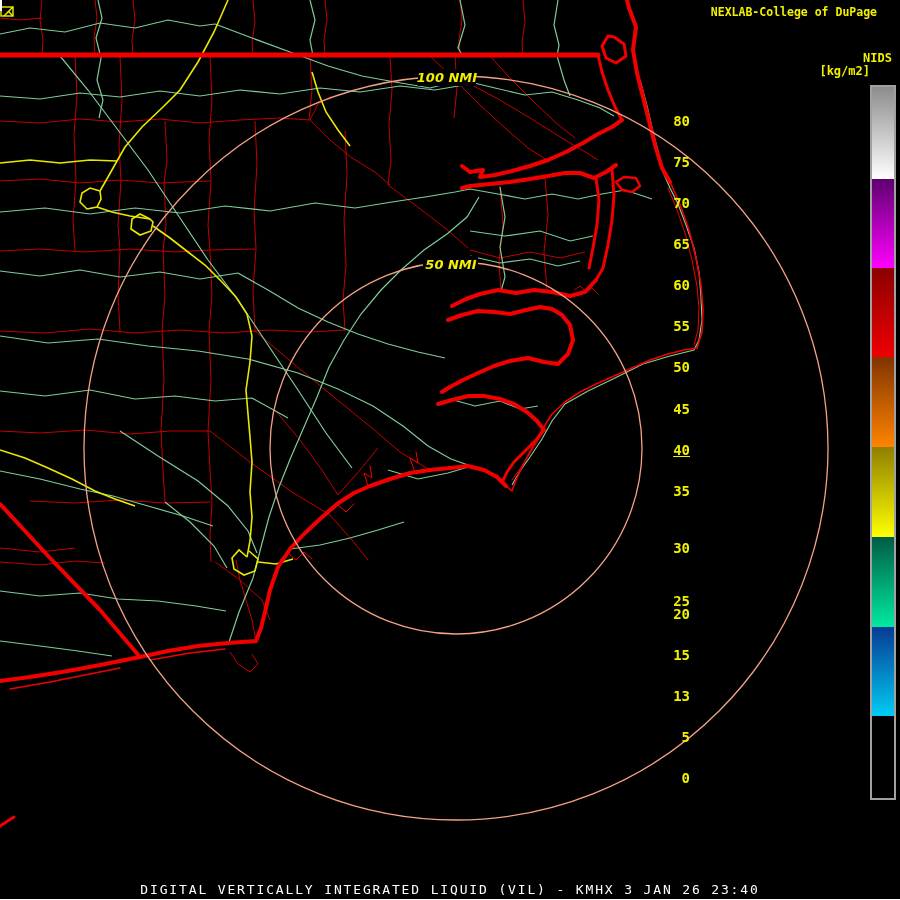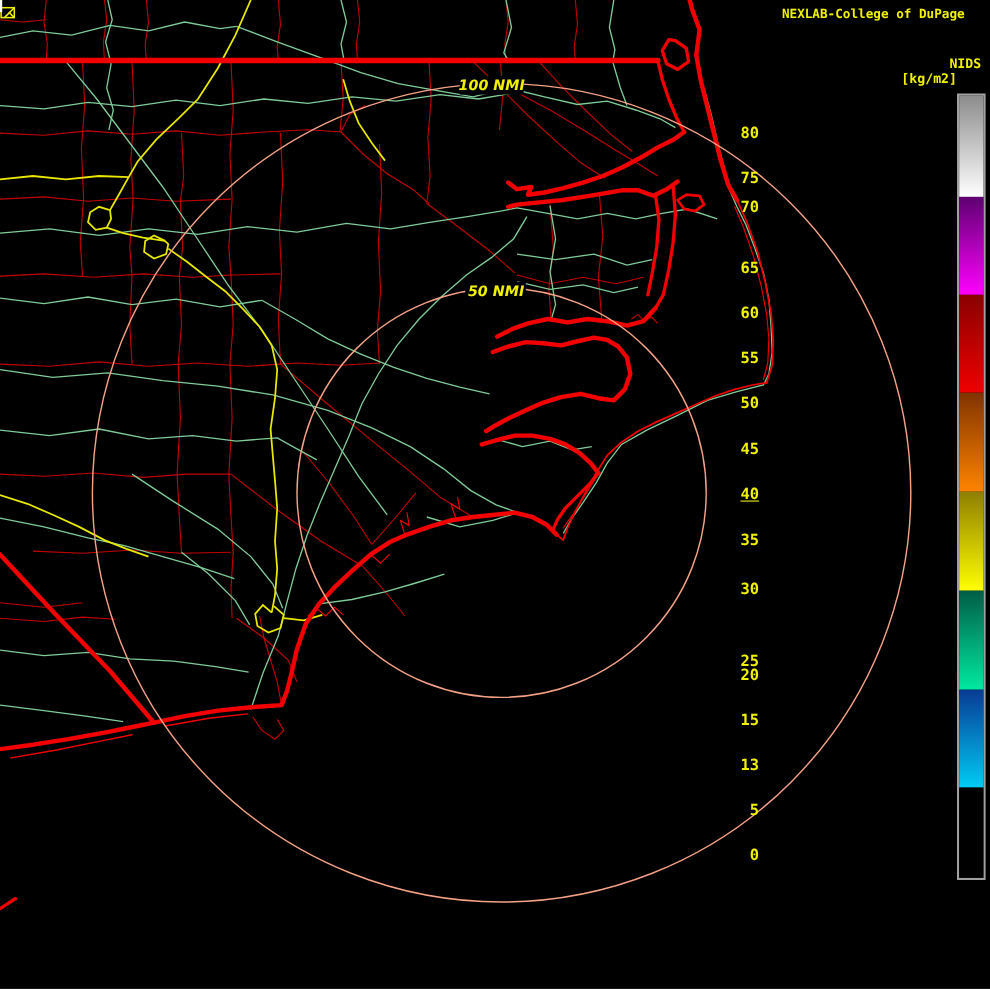--- a/index.html
+++ b/index.html
@@ -182,33 +182,34 @@
       <div class="seg" style="top: 181px; height: 89px; background: linear-gradient(rgb(138, 0, 0), rgb(240, 0, 0));"></div>
       <div class="seg" style="top: 270px; height: 90px; background: linear-gradient(rgb(128, 51, 0), rgb(255, 132, 0));"></div>
       <div class="seg" style="top: 360px; height: 90px; background: linear-gradient(rgb(143, 127, 0), rgb(255, 255, 0));"></div>
       <div class="seg" style="top: 450px; height: 90px; background: linear-gradient(rgb(0, 92, 70), rgb(0, 234, 160));"></div>
       <div class="seg" style="top: 540px; height: 89px; background: linear-gradient(rgb(8, 58, 148), rgb(0, 204, 244));"></div>
       <div class="seg" style="top: 629px; height: 82px; background: linear-gradient(rgb(0, 0, 0), rgb(0, 0, 0));"></div>
     </div>
   <div id="ticks">
       <div class="tick" style="top: 113px;">80</div>
       <div class="tick" style="top: 154px;">75</div>
-      <div class="tick" style="top: 181px; margin-left: 28px;">70</div>
+      <div class="tick" style="top: 195px; margin-left: 28px;">70</div>
       <div class="tick" style="top: 236px;">65</div>
       <div class="tick" style="top: 277px;">60</div>
       <div class="tick" style="top: 318px;">55</div>
       <div class="tick" style="top: 359px;">50</div>
       <div class="tick" style="top: 401px;">45</div>
       <div class="tick" style="top: 442px; text-decoration: underline;">40</div>
       <div class="tick" style="top: 483px;">35</div>
-      <div class="tick" style="top: 528px;">30</div>
+      <div class="tick" style="top: 540px;">30</div>
       <div class="tick" style="top: 593px;">25</div>
       <div class="tick" style="top: 606px; margin-left: 27px;">20</div>
       <div class="tick" style="top: 647px;">15</div>
       <div class="tick" style="top: 688px;">13</div>
       <div class="tick" style="top: 729px;">5</div>
       <div class="tick" style="top: 770px;">0</div>
     </div>
 
+  <div class="footer">DIGITAL VERTICALLY INTEGRATED LIQUID (VIL) - KMHX 3 JAN 26 23:40</div>
 
   <div class="edge-tick"></div>
   <div class="bottom-line"></div>
 </div>
 
 </body></html>

